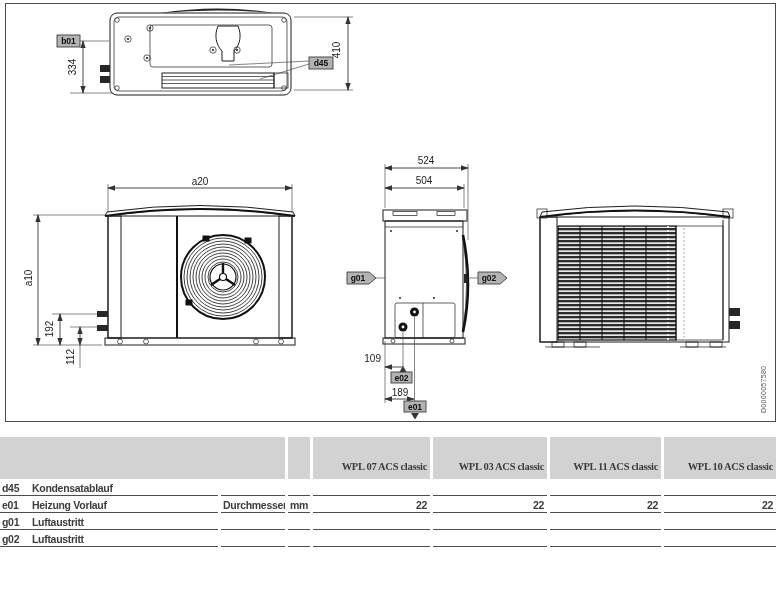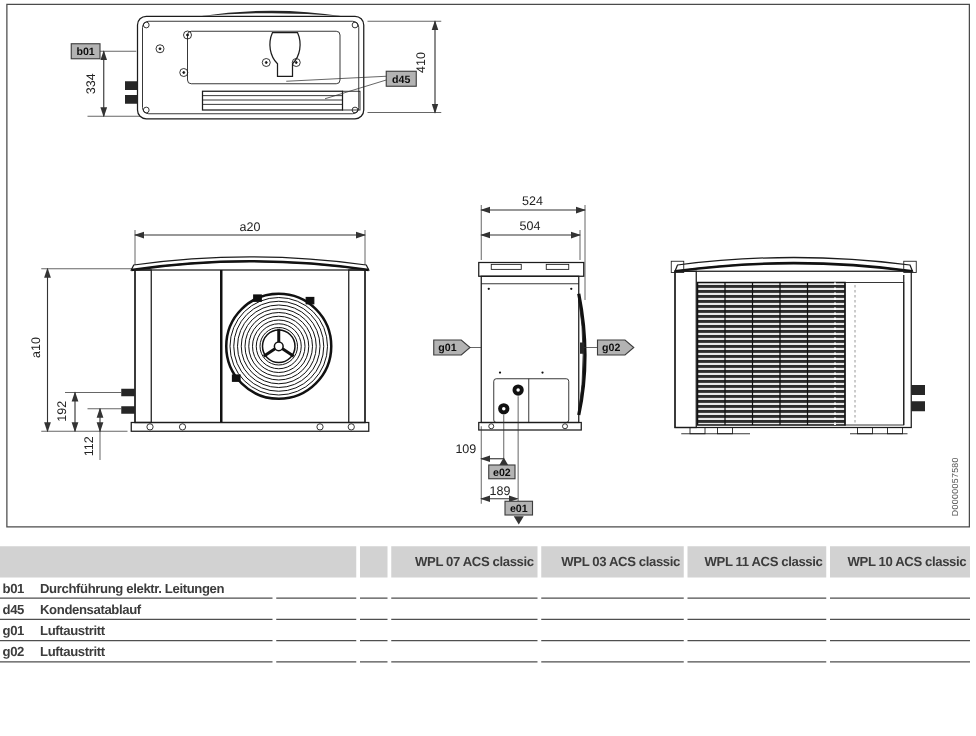--- a/index.html
+++ b/index.html
@@ -28,21 +28,21 @@
   }
   table.spec td {
     padding:0 3px 1px 2px; height:15px; vertical-align:bottom;
     border-bottom:1px solid #4f4f4f;
     font-size:10.5px; font-weight:bold; color:#3c3c3c;
     letter-spacing:-0.3px; line-height:12px;
     white-space:nowrap; overflow:hidden;
   }
   table.spec tr.head td {
     background:#d2d2d2; border-bottom:none; height:22px;
-    vertical-align:middle; padding-top:2px;
+    vertical-align:middle; padding-top:19px;font-family:Liberation Serif, serif;
   }
   td.num, td.modelh { text-align:right; }
   span.code { display:inline-block; width:30px; }
 </style>
 </head>
 <body>
 
 <svg id="drawing-svg" width="781" height="432" viewBox="0 0 781 432">
   <defs>
     <marker id="ar" markerWidth="9" markerHeight="8" refX="8" refY="4" orient="auto-start-reverse">
@@ -277,36 +277,36 @@
     <tbody>
         <tr class="head">
       <td colspan="2"></td>
       <td></td>
       <td class="modelh">WPL 07 ACS classic</td>
       <td class="modelh">WPL 03 ACS classic</td>
       <td class="modelh">WPL 11 ACS classic</td>
       <td class="modelh">WPL 10 ACS classic</td>
     </tr>
     <tr>
-      <td><span class="code">b01</span><span>Durchführung elektr. Leitungen</span></td>
+      <td><span class="code">d45</span><span>Kondensatablauf</span></td>
       <td></td>
       <td></td>
       <td class="num"></td>
       <td class="num"></td>
       <td class="num"></td>
       <td class="num"></td>
     </tr>
     <tr>
-      <td><span class="code">d45</span><span>Kondensatablauf</span></td>
-      <td></td>
-      <td></td>
-      <td class="num"></td>
-      <td class="num"></td>
-      <td class="num"></td>
-      <td class="num"></td>
+      <td><span class="code">e01</span><span>Heizung Vorlauf</span></td>
+      <td>Durchmesser</td>
+      <td>mm</td>
+      <td class="num">22</td>
+      <td class="num">22</td>
+      <td class="num">22</td>
+      <td class="num">22</td>
     </tr>
     <tr>
       <td><span class="code">g01</span><span>Luftaustritt</span></td>
       <td></td>
       <td></td>
       <td class="num"></td>
       <td class="num"></td>
       <td class="num"></td>
       <td class="num"></td>
     </tr>

